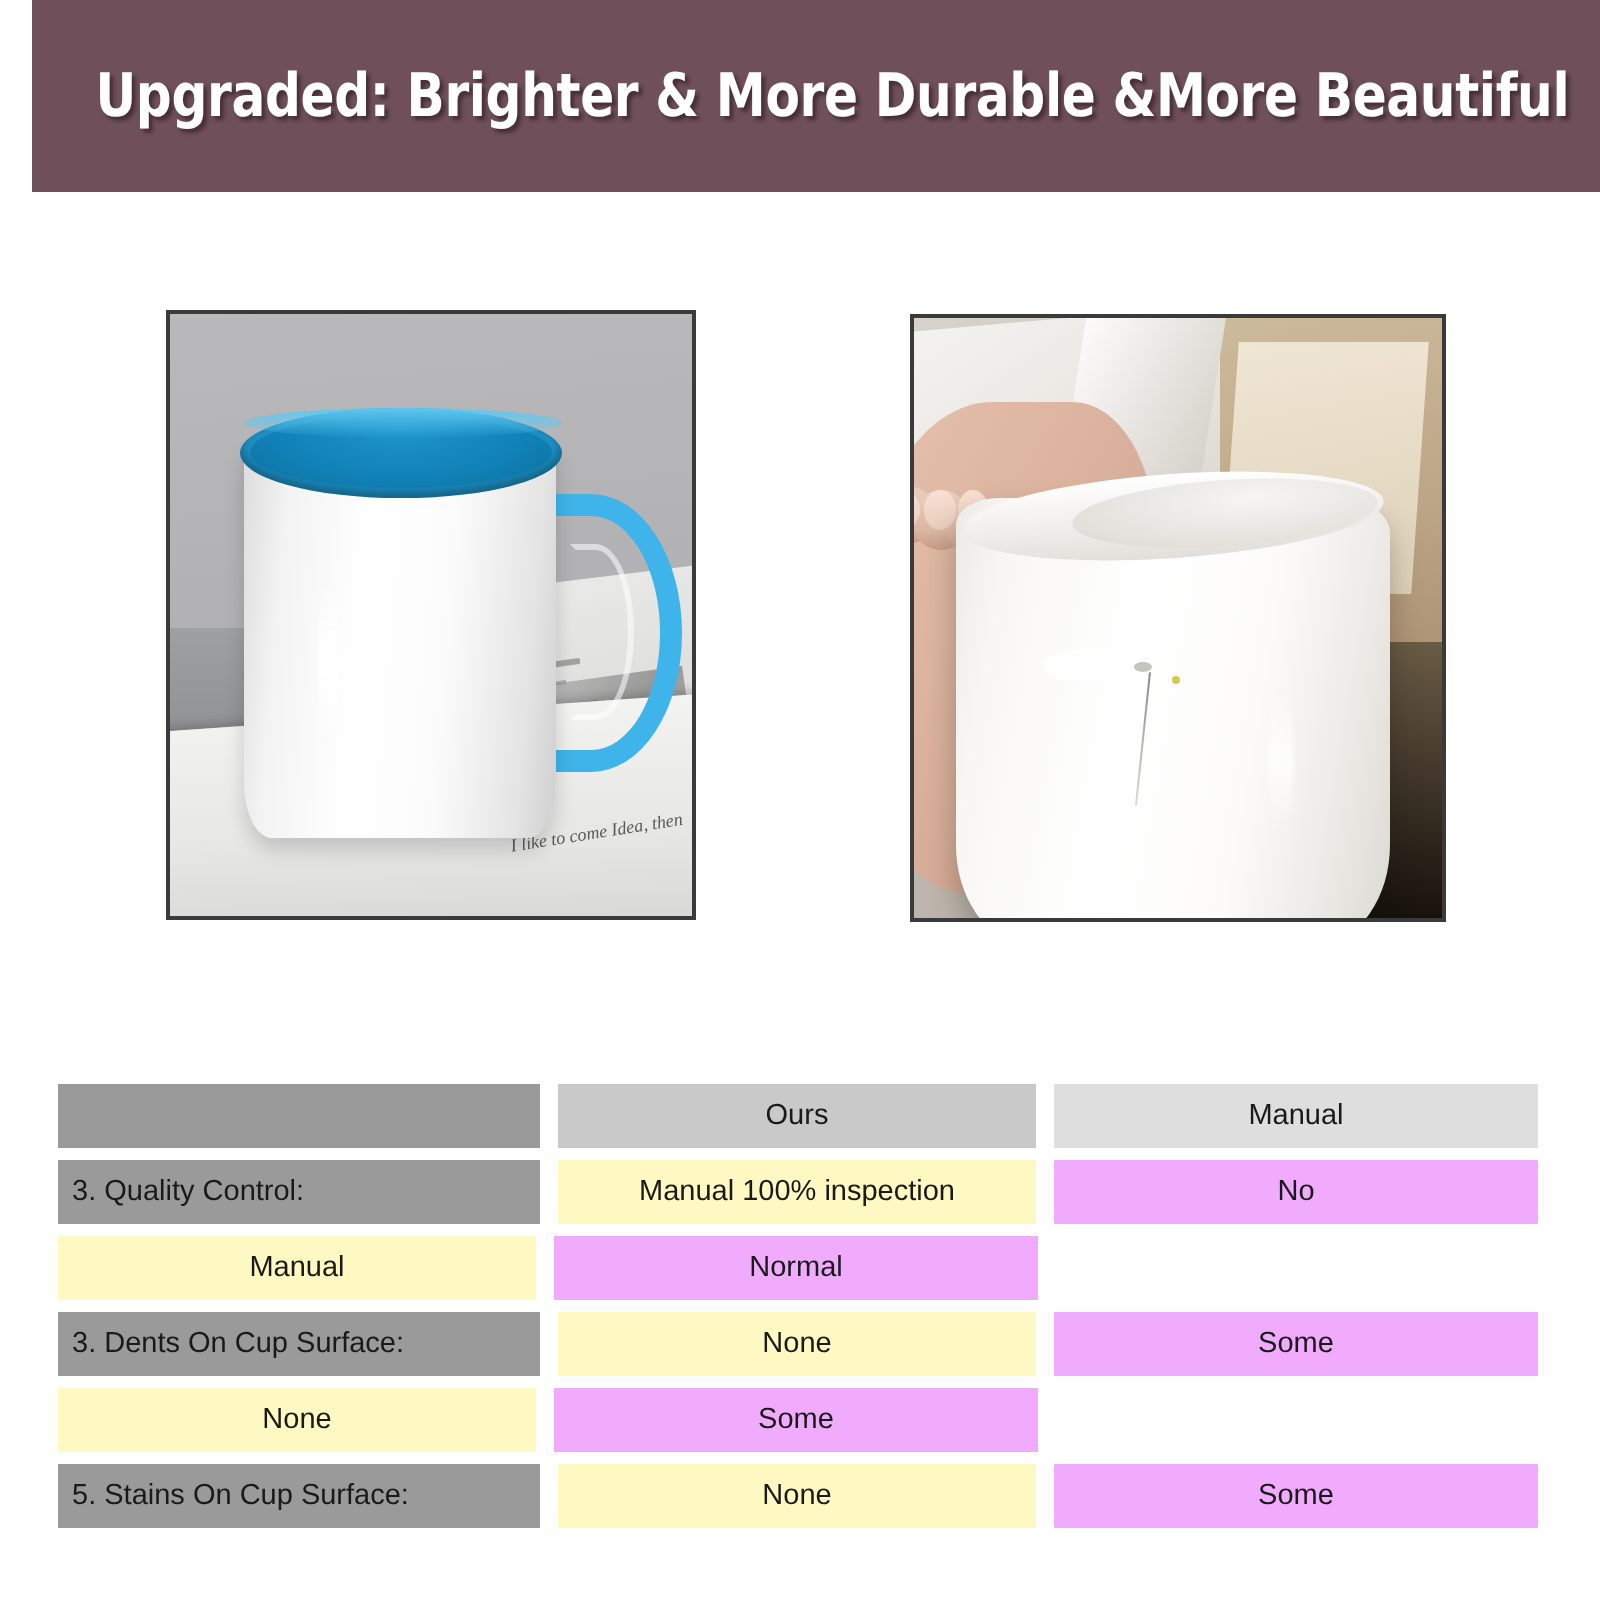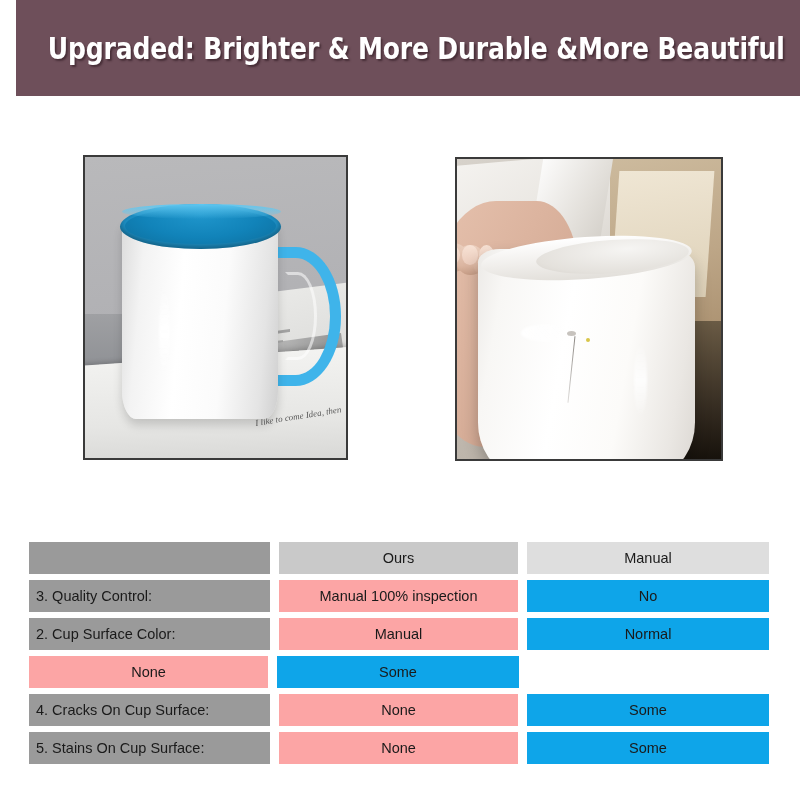--- a/index.html
+++ b/index.html
@@ -264,26 +264,26 @@
     color: #1a1a1a;
   }
   .c-label {
     width: 241px;
     background: #9a9a9a;
     padding-left: 7px;
     justify-content: flex-start;
   }
   .c-ours {
     width: 239px;
-    background: #fca5a5;
+    background: #fef9c3;
     justify-content: center;
   }
   .c-others {
     width: 242px;
-    background: #0ea5e9;
+    background: #f0abfc;
     justify-content: center;
   }
   .head .c-label  { background: #9a9a9a; }
   .head .c-ours   { background: #c9c9c9; }
   .head .c-others { background: #dedede; }
 </style>
 </head>
 <body>
 
 <div class="banner">
@@ -346,32 +346,31 @@
     <div class="cell c-others">Manual</div>
   </div>
 
   <div class="trow">
     <div class="cell c-label">3. Quality Control:</div>
     <div class="cell c-ours">Manual 100% inspection</div>
     <div class="cell c-others">No</div>
   </div>
 
   <div class="trow">
-    <div class="cell c-label">2. Cup Surface Color:</div>
     <div class="cell c-ours">Manual</div>
     <div class="cell c-others">Normal</div>
   </div>
 
   <div class="trow">
+    <div class="cell c-label">3. Dents On Cup Surface:</div>
     <div class="cell c-ours">None</div>
     <div class="cell c-others">Some</div>
   </div>
 
   <div class="trow">
-    <div class="cell c-label">4. Cracks On Cup Surface:</div>
     <div class="cell c-ours">None</div>
     <div class="cell c-others">Some</div>
   </div>
 
   <div class="trow">
     <div class="cell c-label">5. Stains On Cup Surface:</div>
     <div class="cell c-ours">None</div>
     <div class="cell c-others">Some</div>
   </div>
 

